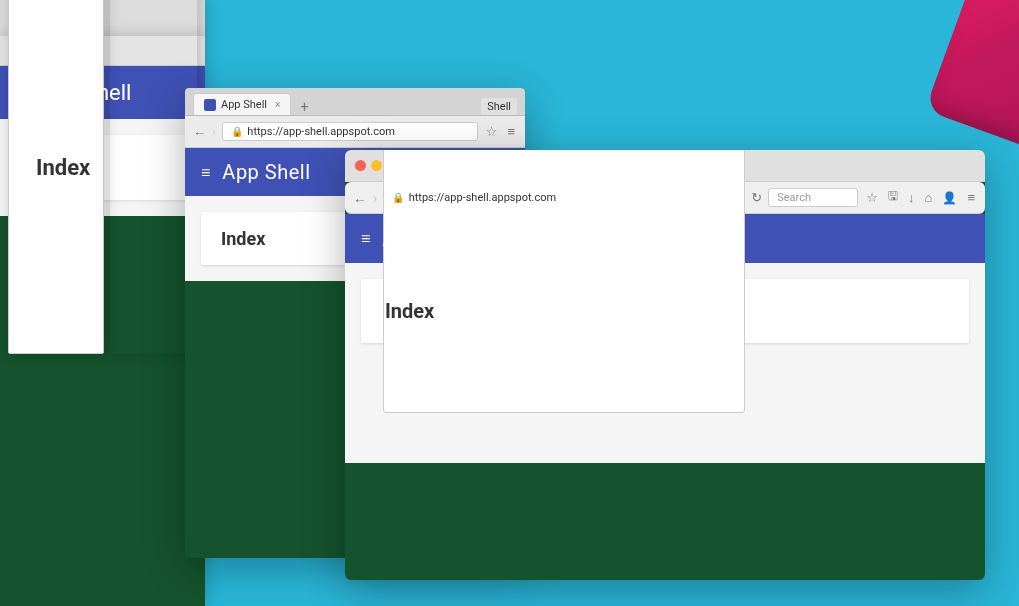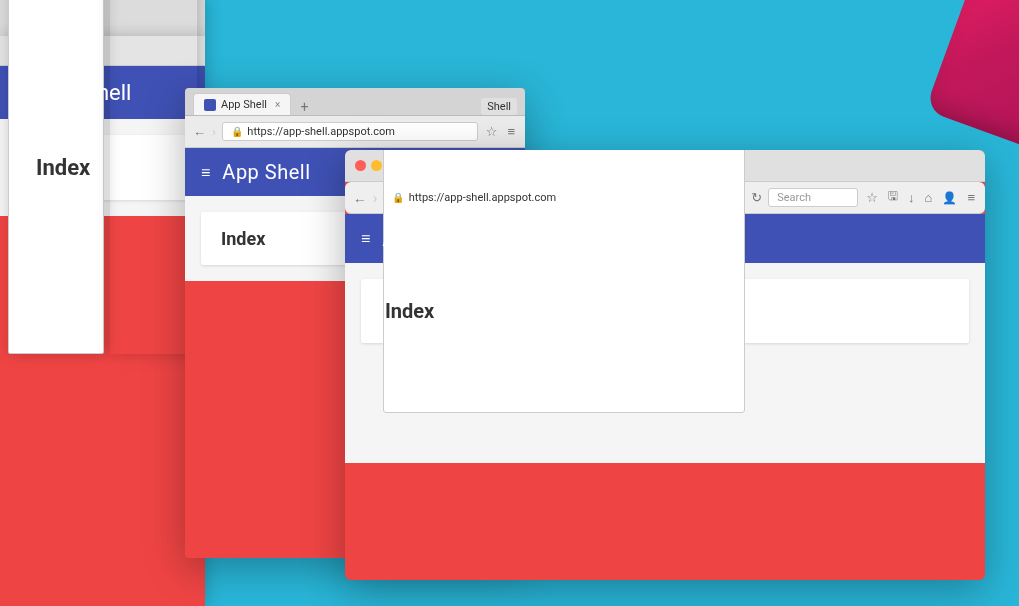--- a/index.html
+++ b/index.html
@@ -12,21 +12,21 @@
       position: relative;
       overflow: hidden;
     }
 
     
     .browser-window {
       position: absolute;
       border-radius: 6px;
       box-shadow: 0 10px 40px rgba(0,0,0,0.3);
       overflow: hidden;
-      background: #ef4444;
+      background: #14532d;
     }
 
     .traffic-lights {
       display: flex;
       gap: 5px;
       align-items: center;
     }
 
     .traffic-light {
       width: 11px;

